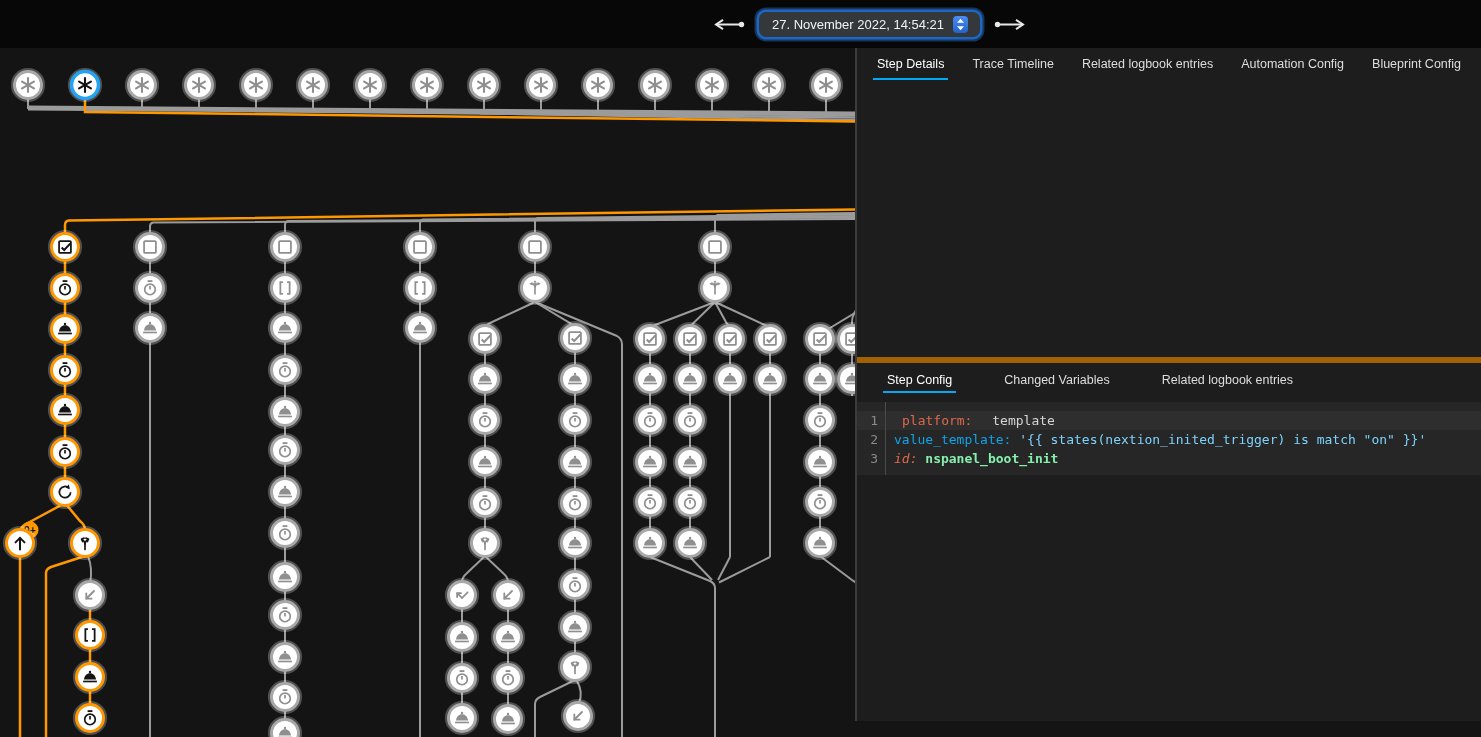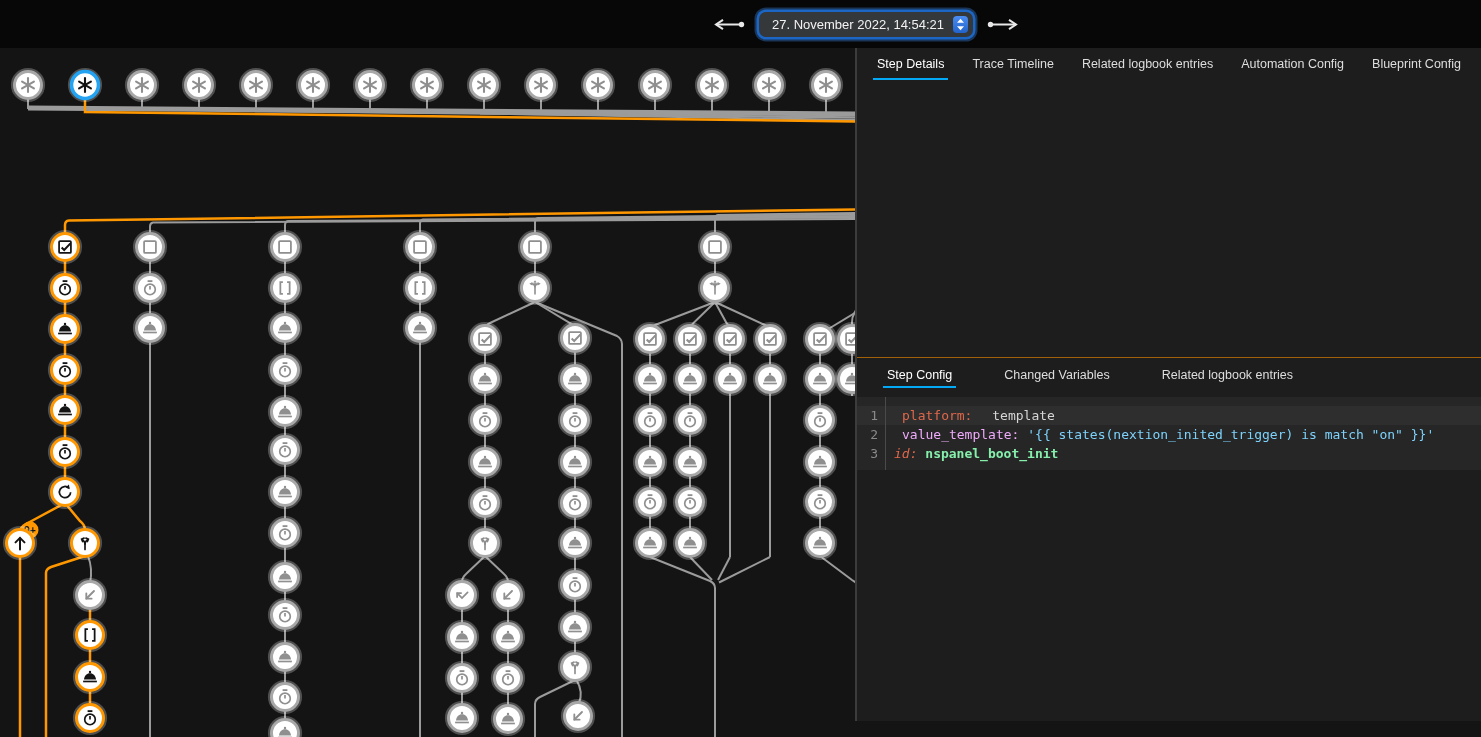--- a/index.html
+++ b/index.html
@@ -4,40 +4,40 @@
 <style>
   html,body{margin:0;padding:0;background:#000;}
   .app{position:relative;width:1481px;height:737px;overflow:hidden;
        font-family:"Liberation Sans",sans-serif;background:#141414;color:#e6e6e6;}
 
   
   .topbar{position:absolute;left:0;top:0;width:1481px;height:48px;background:#070707;}
   .topbar-controls{position:absolute;left:712px;top:0;height:48px;display:flex;align-items:center;gap:13px;}
   .run-arrow{display:flex;align-items:center;cursor:pointer;color:#e8e8e8;}
   .date-select{display:flex;align-items:center;gap:9px;background:#35383b;border-radius:7px;
-       padding:4px 5px 4px 13px;font-size:13px;color:#f2f2f2;cursor:pointer;
+       padding:4px 12px 4px 13px;font-size:13px;color:#f2f2f2;cursor:pointer;
        box-shadow:0 0 0 2.5px #1c66c6,0 0 0 4.5px rgba(60,140,240,.35);}
   .stepper{width:15px;height:17px;border-radius:4px;background:linear-gradient(#4b8df2,#2263cb);
        display:flex;flex-direction:column;align-items:center;justify-content:center;gap:1px;}
 
   
   .graph{position:absolute;left:0;top:48px;width:855px;height:689px;background:#141414;overflow:hidden;}
   .graph svg{display:block;}
 
   
   .panel{position:absolute;left:855px;top:48px;width:626px;height:673px;background:#1d1d1d;
          border-left:2px solid #3c3c3c;box-sizing:border-box;}
   .tabs{display:flex;align-items:stretch;height:32px;font-size:12.5px;color:#dedede;}
   .tabs.spread{justify-content:space-between;padding:0 16px;}
   .tabs.left{justify-content:flex-start;gap:44px;padding:0 0 0 26px;height:27px;}
   .tab{display:flex;align-items:center;padding:0 4px;position:relative;cursor:pointer;white-space:nowrap;}
   .tab.active{color:#fff;}
   .tab.active::after{content:'';position:absolute;left:0;right:0;bottom:0;height:2px;background:var(--accent,#03a9f4);}
   .executed{padding:16px 0 0 22px;font-size:14px;color:#ededed;}
-  .lower{position:absolute;left:0;top:309px;width:100%;border-top:1px solid #a16207;padding-top:3px;}
+  .lower{position:absolute;left:0;top:309px;width:100%;border-top:6px solid #a16207;padding-top:3px;}
 
   
   .code{position:relative;margin-top:9px;background:#262626;padding:9px 0 7px 0;
         font-family:"DejaVu Sans Mono","Liberation Mono",monospace;font-size:13px;line-height:19px;color:#d6d6d6;}
   .code::before{content:'';position:absolute;left:28px;top:0;bottom:0;width:1px;background:#4a4a4a;z-index:2;}
   .code-row{display:flex;position:relative;z-index:1;}
   .code-row.active{background:#2e2e2e;}
   .ln{width:21px;text-align:right;padding-right:7px;color:#8a8a8a;flex:none;user-select:none;}
   .src{padding-left:9px;white-space:pre;}
 </style>
@@ -708,21 +708,21 @@
         <span class="tab">Changed Variables</span>
         <span class="tab">Related logbook entries</span>
       </div>
       <div class="code">
           <div class="code-row active">
             <span class="ln">1</span>
             <span class="src"><span style="color: rgb(224, 104, 75); margin-left: 8px;">platform:</span><span style="color: rgb(214, 214, 214); margin-left: 12px;"> template</span></span>
           </div>
           <div class="code-row">
             <span class="ln">2</span>
-            <span class="src"><span style="color: #f0abfc; margin-left: 8px;">value_template:</span><span style="color: rgb(214, 214, 214);"> </span><span style="color: #7dd3fc;">'{{ states(nextion_inited_trigger) is match "on" }}'</span></span>
+            <span class="src"><span style="color: #0ea5e9;">value_template:</span><span style="color: rgb(214, 214, 214);"> </span><span style="color: #7dd3fc;">'{{ states(nextion_inited_trigger) is match "on" }}'</span></span>
           </div>
           <div class="code-row">
             <span class="ln">3</span>
             <span class="src"><span style="color: rgb(224, 104, 75); font-style: italic;">id:</span><span style="color: #86efac; font-weight: bold;"> nspanel_boot_init</span></span>
           </div>
         </div>
     </div>
   </div>
 
 </div>

